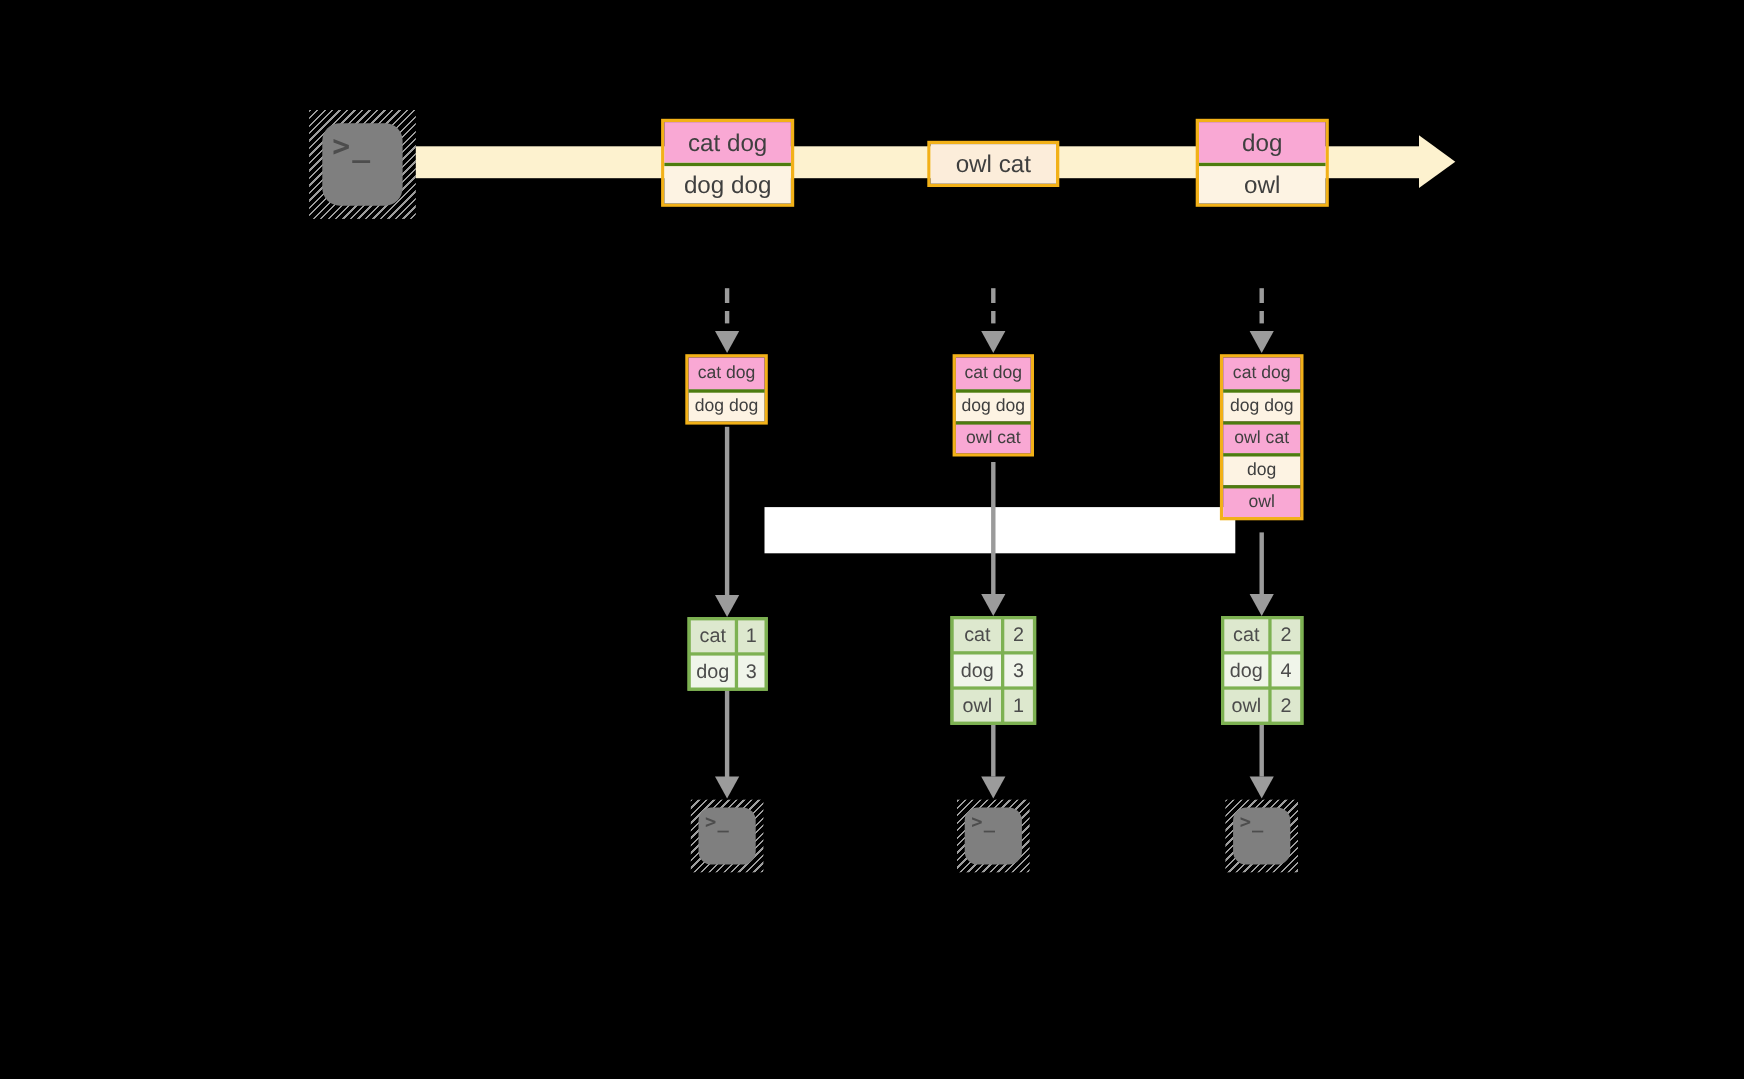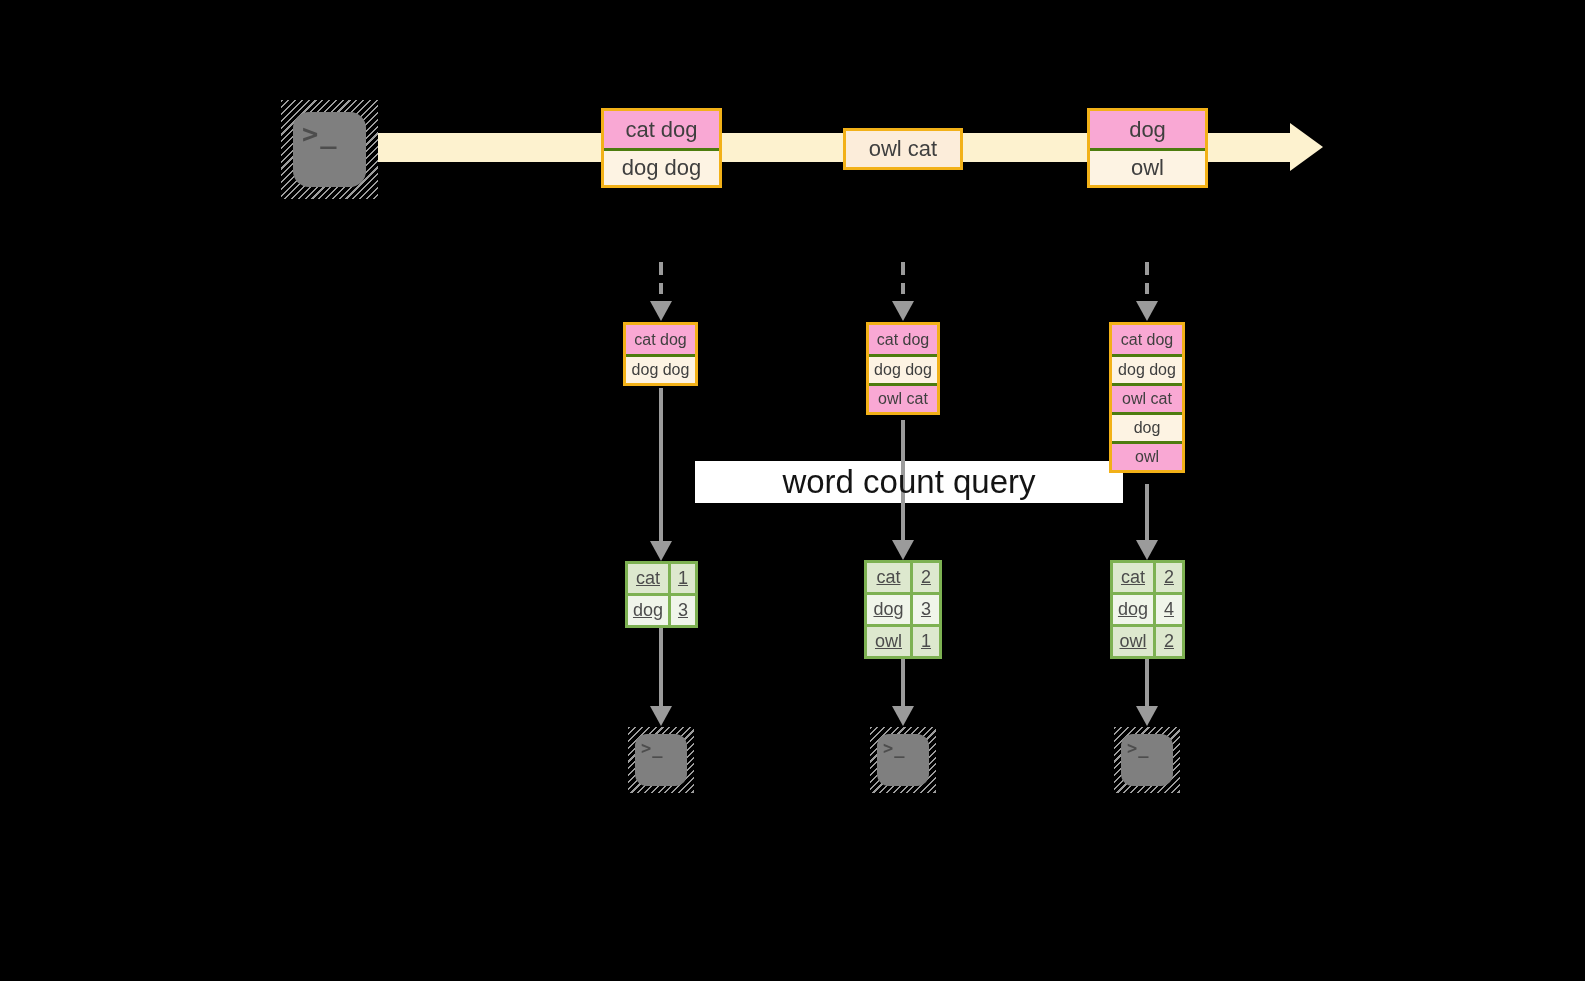--- a/index.html
+++ b/index.html
@@ -62,21 +62,21 @@
     font-size:33px; color:#141414;
   }
 
   
   .ctable {
     position:absolute; border:3px solid #7db152; background:#7db152;
     display:grid; gap:3px; z-index:3;
   }
   .ccell {
     display:flex; align-items:center; justify-content:center;
-    height:29px; font-size:18px; color:#4c4c4c;text-decoration:underline;
+    height:29px; font-size:18px; color:#4c4c4c;
   }
   .gfill-dark  { background:#dde8ce; }
   .gfill-light { background:#f0f5ea; }
 </style>
 </head>
 <body>
 
 <div class="stage">
 
   <div class="term term-lg" style="left:281px; top:100px;">
@@ -185,15 +185,14 @@
   <div class="vline" style="left:1145px; top:658px; height:48px;"></div>
   <div class="ahead" style="left:1136px; top:706px;"></div>
 
   <div class="term term-sm" style="left:1114px; top:727px;">
     <div class="term-inner">
       <span class="prompt">&gt;_</span>
     </div>
   </div>
 
   <div class="qband"></div>
-  <div class="qtext">word count query</div>
 
 </div>
 
 </body></html>

